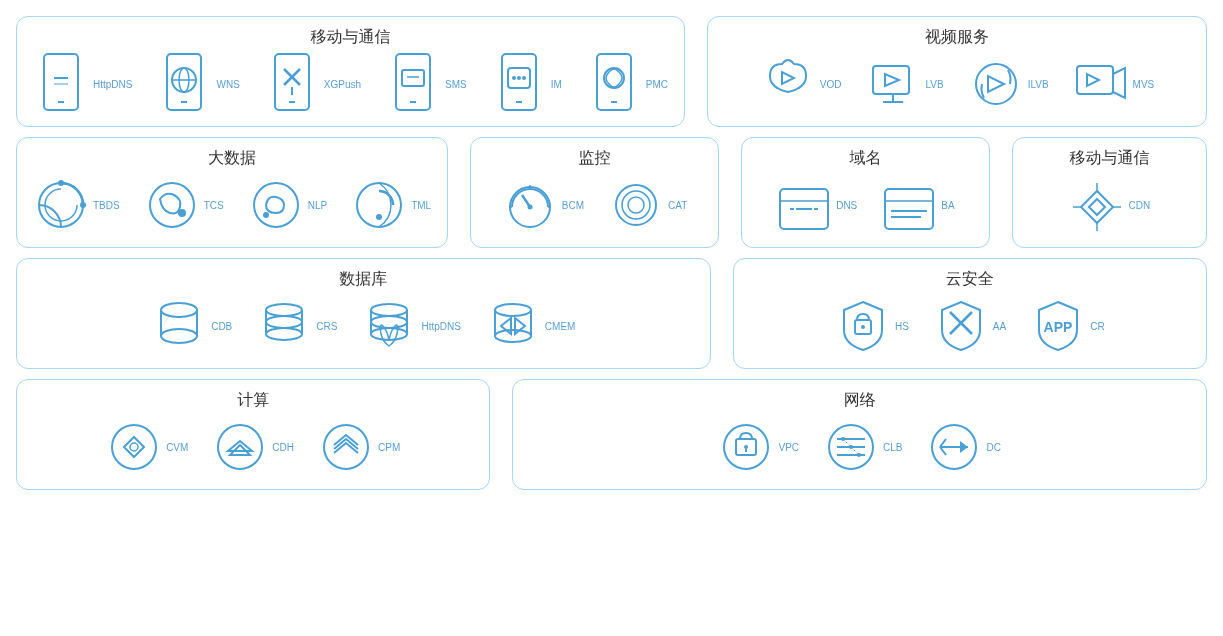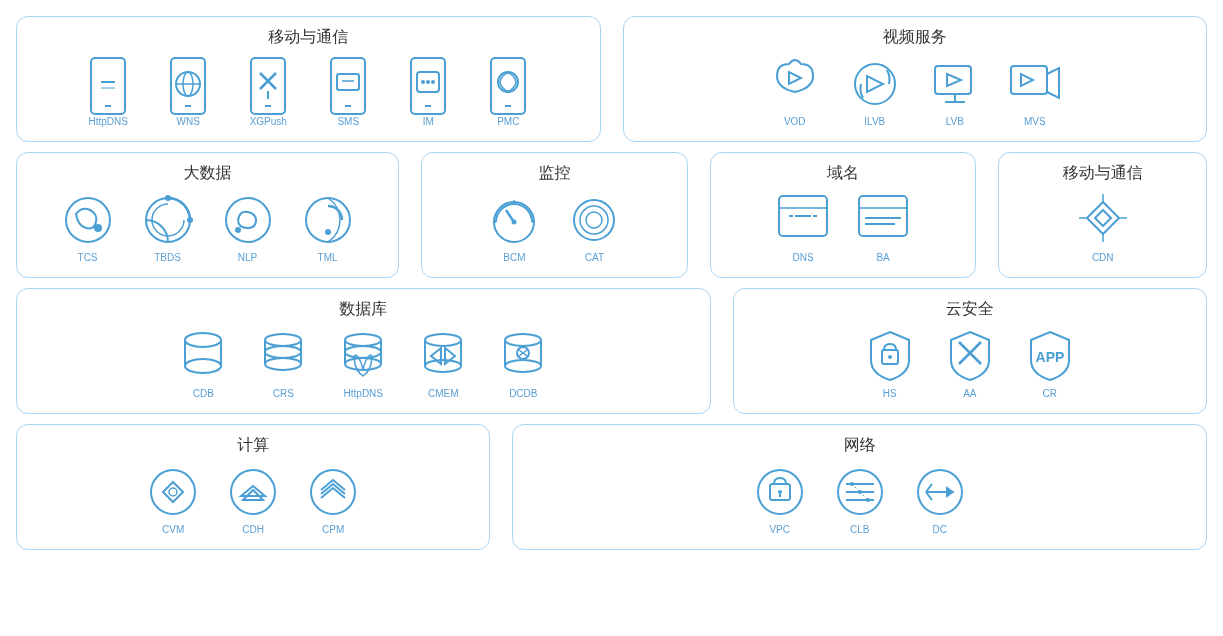--- a/index.html
+++ b/index.html
@@ -25,21 +25,21 @@
     }
     .icons-row {
       display: flex;
       flex-direction: row;
       align-items: flex-end;
       justify-content: center;
       gap: 24px;
     }
     .icon-item {
       display: flex;
-      flex-direction: column;
+      flex-direction: row;
       align-items: center;
       gap: 4px;
     }
     .icon-label {
       font-size: 10px;
       color: #5a9fd4;
       text-align: center;
     }
     svg {
       display: block;
@@ -52,21 +52,21 @@
     .layout-row {
       display: flex;
       flex-direction: row;
       gap: 22px;
     }
     .flex-grow { flex: 1; }
     .icon-box {
       width: 56px;
       height: 56px;
       display: flex;
-      align-items: flex-start;
+      align-items: flex-end;
       justify-content: center;
     }
   </style>
 </head>
 <body>
 
 <div class="layout">
 
   <div class="layout-row">
 
@@ -162,84 +162,84 @@
               <path d="M10 20 Q10 8 22 8 Q28 0 34 8 Q46 8 46 20 Q46 32 28 36 Q10 32 10 20Z" fill="none" stroke="#4a9fd4" stroke-width="2"></path>
               <polygon points="22,16 22,28 34,22" fill="none" stroke="#4a9fd4" stroke-width="2"></polygon>
             </svg>
           </div>
           <span class="icon-label">VOD</span>
         </div>
 
         <div class="icon-item">
           <div class="icon-box">
             <svg width="56" height="56" viewBox="0 0 56 56">
+              <rect x="8" y="10" width="36" height="28" rx="3" fill="none" stroke="#4a9fd4" stroke-width="2"></rect>
+              <line x1="28" y1="38" x2="28" y2="46" stroke="#4a9fd4" stroke-width="2"></line>
+              <line x1="18" y1="46" x2="38" y2="46" stroke="#4a9fd4" stroke-width="2"></line>
+              <polygon points="20,18 20,30 34,24" fill="none" stroke="#4a9fd4" stroke-width="2"></polygon>
+            </svg>
+          </div>
+          <span class="icon-label">LVB</span>
+        </div>
+
+        <div class="icon-item">
+          <div class="icon-box">
+            <svg width="56" height="56" viewBox="0 0 56 56">
               <circle cx="28" cy="28" r="20" fill="none" stroke="#4a9fd4" stroke-width="2"></circle>
               <polygon points="20,20 20,36 36,28" fill="none" stroke="#4a9fd4" stroke-width="2"></polygon>
               <path d="M40 14 A20 20 0 0 1 42 28" fill="none" stroke="#4a9fd4" stroke-width="2"></path>
               <path d="M16 42 A20 20 0 0 1 14 28" fill="none" stroke="#4a9fd4" stroke-width="2"></path>
             </svg>
           </div>
           <span class="icon-label">ILVB</span>
         </div>
 
         <div class="icon-item">
           <div class="icon-box">
             <svg width="56" height="56" viewBox="0 0 56 56">
-              <rect x="8" y="10" width="36" height="28" rx="3" fill="none" stroke="#4a9fd4" stroke-width="2"></rect>
-              <line x1="28" y1="38" x2="28" y2="46" stroke="#4a9fd4" stroke-width="2"></line>
-              <line x1="18" y1="46" x2="38" y2="46" stroke="#4a9fd4" stroke-width="2"></line>
-              <polygon points="20,18 20,30 34,24" fill="none" stroke="#4a9fd4" stroke-width="2"></polygon>
-            </svg>
-          </div>
-          <span class="icon-label">LVB</span>
-        </div>
-
-        <div class="icon-item">
-          <div class="icon-box">
-            <svg width="56" height="56" viewBox="0 0 56 56">
               <rect x="4" y="10" width="36" height="28" rx="3" fill="none" stroke="#4a9fd4" stroke-width="2"></rect>
               <polyline points="40,18 52,12 52,42 40,36" fill="none" stroke="#4a9fd4" stroke-width="2"></polyline>
               <polygon points="14,18 14,30 26,24" fill="none" stroke="#4a9fd4" stroke-width="2"></polygon>
             </svg>
           </div>
           <span class="icon-label">MVS</span>
         </div>
       </div>
     </div>
   </div>
 
   <div class="layout-row">
 
     <div class="card" style="flex:3">
       <div class="card-title">大数据</div>
       <div class="icons-row">
-
-        <div class="icon-item">
-          <div class="icon-box">
-            <svg width="56" height="56" viewBox="0 0 56 56">
-              <circle cx="28" cy="28" r="22" fill="none" stroke="#4a9fd4" stroke-width="2"></circle>
-              <path d="M16 22 Q22 14 30 18 Q38 22 36 30 Q34 38 26 36 Q18 34 16 22Z" fill="none" stroke="#4a9fd4" stroke-width="2"></path>
-              <circle cx="38" cy="36" r="4" fill="#4a9fd4"></circle>
-            </svg>
-          </div>
-          <span class="icon-label">TCS</span>
-        </div>
 
         <div class="icon-item">
           <div class="icon-box">
             <svg width="56" height="56" viewBox="0 0 56 56">
               <circle cx="28" cy="28" r="22" fill="none" stroke="#4a9fd4" stroke-width="2"></circle>
               <path d="M28 6 A22 22 0 0 1 50 28" fill="none" stroke="#4a9fd4" stroke-width="2.5"></path>
               <path d="M6 28 A22 22 0 0 1 28 50" fill="none" stroke="#4a9fd4" stroke-width="2"></path>
               <circle cx="50" cy="28" r="3" fill="#4a9fd4"></circle>
               <circle cx="28" cy="6" r="3" fill="#4a9fd4"></circle>
               <path d="M28 12 A16 16 0 0 0 12 28 A16 16 0 0 0 28 44 A16 16 0 0 0 44 28" fill="none" stroke="#4a9fd4" stroke-width="1.5"></path>
             </svg>
           </div>
           <span class="icon-label">TBDS</span>
+        </div>
+
+        <div class="icon-item">
+          <div class="icon-box">
+            <svg width="56" height="56" viewBox="0 0 56 56">
+              <circle cx="28" cy="28" r="22" fill="none" stroke="#4a9fd4" stroke-width="2"></circle>
+              <path d="M16 22 Q22 14 30 18 Q38 22 36 30 Q34 38 26 36 Q18 34 16 22Z" fill="none" stroke="#4a9fd4" stroke-width="2"></path>
+              <circle cx="38" cy="36" r="4" fill="#4a9fd4"></circle>
+            </svg>
+          </div>
+          <span class="icon-label">TCS</span>
         </div>
 
         <div class="icon-item">
           <div class="icon-box">
             <svg width="56" height="56" viewBox="0 0 56 56">
               <circle cx="28" cy="28" r="22" fill="none" stroke="#4a9fd4" stroke-width="2"></circle>
               <path d="M18 28 Q20 18 28 20 Q36 22 36 28 Q36 36 28 36 Q18 36 18 28" fill="none" stroke="#4a9fd4" stroke-width="2"></path>
               <circle cx="18" cy="38" r="3" fill="#4a9fd4"></circle>
             </svg>
           </div>
@@ -398,34 +398,20 @@
               <line x1="8" y1="12" x2="8" y2="38" stroke="#4a9fd4" stroke-width="2"></line>
               <line x1="44" y1="12" x2="44" y2="38" stroke="#4a9fd4" stroke-width="2"></line>
               <ellipse cx="26" cy="38" rx="18" ry="6" fill="none" stroke="#4a9fd4" stroke-width="2"></ellipse>
               <path d="M14 28 L24 20 L24 36 L14 28Z" fill="none" stroke="#4a9fd4" stroke-width="2"></path>
               <path d="M28 20 L38 28 L28 36 L28 20Z" fill="none" stroke="#4a9fd4" stroke-width="2"></path>
             </svg>
           </div>
           <span class="icon-label">CMEM</span>
         </div>
 
-        <div class="icon-item">
-          <div class="icon-box">
-            <svg width="52" height="56" viewBox="0 0 52 56">
-              <ellipse cx="26" cy="12" rx="18" ry="6" fill="none" stroke="#4a9fd4" stroke-width="2"></ellipse>
-              <line x1="8" y1="12" x2="8" y2="38" stroke="#4a9fd4" stroke-width="2"></line>
-              <line x1="44" y1="12" x2="44" y2="38" stroke="#4a9fd4" stroke-width="2"></line>
-              <ellipse cx="26" cy="38" rx="18" ry="6" fill="none" stroke="#4a9fd4" stroke-width="2"></ellipse>
-              <circle cx="26" cy="25" r="6" fill="none" stroke="#4a9fd4" stroke-width="2"></circle>
-              <line x1="22" y1="22" x2="30" y2="28" stroke="#4a9fd4" stroke-width="1.5"></line>
-              <line x1="30" y1="22" x2="22" y2="28" stroke="#4a9fd4" stroke-width="1.5"></line>
-            </svg>
-          </div>
-          <span class="icon-label">DCDB</span>
-        </div>
       </div>
     </div>
 
     <div class="card" style="flex:2">
       <div class="card-title">云安全</div>
       <div class="icons-row">
 
         <div class="icon-item">
           <div class="icon-box">
             <svg width="50" height="56" viewBox="0 0 50 56">

